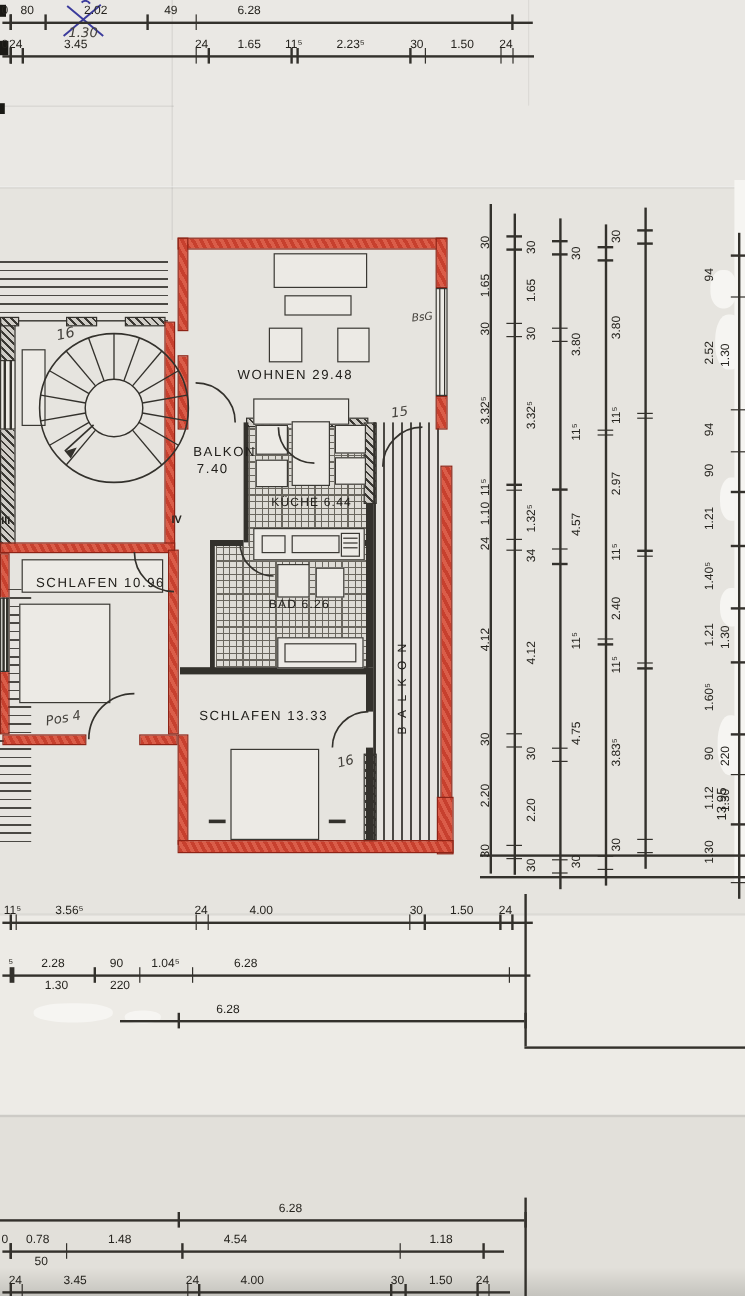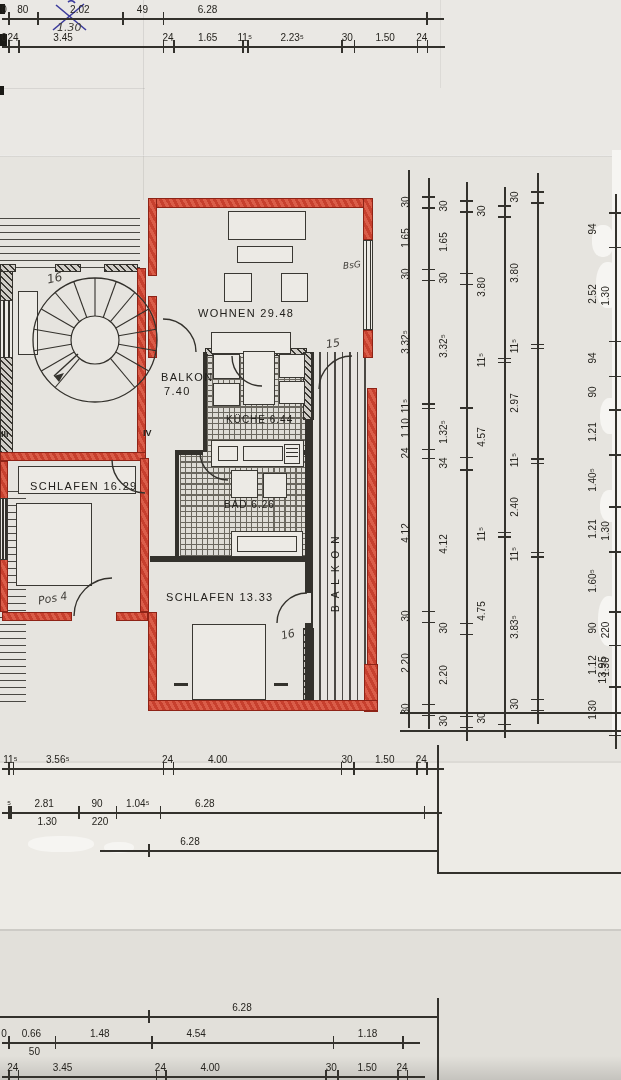--- a/index.html
+++ b/index.html
@@ -176,21 +176,21 @@
     <path d="M11,5 L41,30"></path>
     <path d="M23,2 q4,-3 7,1"></path>
   </g>
 </svg>
 
 <div class="roomlabel" style="left:198px;top:307px">WOHNEN 29.48</div>
 <div class="roomlabel" style="left:161px;top:371px">BALKON</div>
 <div class="roomlabel" style="left:164px;top:385px">7.40</div>
 <div class="roomlabel small" style="left:226px;top:414px">KÜCHE 6.44</div>
 <div class="roomlabel small" style="left:224px;top:499px">BAD 6.26</div>
-<div class="roomlabel" style="left:30px;top:480px">SCHLAFEN 16.29</div>
+<div class="roomlabel" style="left:30px;top:480px">SCHLAFEN 10.96</div>
 <div class="roomlabel" style="left:166px;top:591px">SCHLAFEN 13.33</div>
 <div class="roomlabel small vtext" style="left:330px;top:612px;letter-spacing:7px">BALKON</div>
 
 <div class="hw" style="left:57px;top:21px;font-size:11px">1.30</div>
 <div class="hw" style="left:47px;top:271px;font-size:12px;transform:rotate(-12deg)">16</div>
 <div class="hw" style="left:281px;top:628px;font-size:11px;transform:rotate(-14deg)">16</div>
 <div class="hw" style="left:326px;top:337px;font-size:11px;transform:rotate(-8deg)">15</div>
 <div class="hw" style="left:38px;top:592px;font-size:11px;transform:rotate(-10deg)">Pos 4</div>
 <div class="hw" style="left:343px;top:260px;font-size:9px;transform:rotate(-6deg)">BsG</div>
 <div class="dim" style="left:1px;top:429px;font-weight:bold;font-size:9px">III</div>
@@ -359,35 +359,35 @@
     <div class="dim" style="left: 384.74px; top: 765px; transform: translate(-50%, -100%);">1.50</div>
     <div class="dim" style="left: 421.28px; top: 765px; transform: translate(-50%, -100%);">24</div>
     <div class="ln" style="left: 2px; top: 812px; width: 439.59px; height: 1.5px;"></div>
     <div class="ln" style="left: 8px; top: 805.5px; width: 1.5px; height: 13px;"></div>
     <div class="ln" style="left: 10.1px; top: 805.5px; width: 1.5px; height: 13px;"></div>
     <div class="ln" style="left: 78.14px; top: 805.5px; width: 1.5px; height: 13px;"></div>
     <div class="ln" style="left: 115.94px; top: 805.5px; width: 1.5px; height: 13px;"></div>
     <div class="ln" style="left: 159.83px; top: 805.5px; width: 1.5px; height: 13px;"></div>
     <div class="ln" style="left: 423.59px; top: 805.5px; width: 1.5px; height: 13px;"></div>
     <div class="dim" style="left: 9.05px; top: 809px; transform: translate(-50%, -100%);">⁵</div>
-    <div class="dim" style="left: 44.12px; top: 809px; transform: translate(-50%, -100%);">2.81</div>
+    <div class="dim" style="left: 44.12px; top: 809px; transform: translate(-50%, -100%);">2.28</div>
     <div class="dim" style="left: 47.12px; top: 816px; transform: translate(-50%, 0px);">1.30</div>
     <div class="dim" style="left: 97.04px; top: 809px; transform: translate(-50%, -100%);">90</div>
     <div class="dim" style="left: 100.04px; top: 816px; transform: translate(-50%, 0px);">220</div>
     <div class="dim" style="left: 137.885px; top: 809px; transform: translate(-50%, -100%);">1.04⁵</div>
     <div class="dim" style="left: 204.83px; top: 809px; transform: translate(-50%, -100%);">6.28</div>
     <div class="ln" style="left: 2px; top: 1042px; width: 418.4px; height: 1.5px;"></div>
     <div class="ln" style="left: 8px; top: 1035.5px; width: 1.5px; height: 13px;"></div>
     <div class="ln" style="left: 8px; top: 1035.5px; width: 1.5px; height: 13px;"></div>
     <div class="ln" style="left: 54.8px; top: 1035.5px; width: 1.5px; height: 13px;"></div>
     <div class="ln" style="left: 151.2px; top: 1035.5px; width: 1.5px; height: 13px;"></div>
     <div class="ln" style="left: 332.8px; top: 1035.5px; width: 1.5px; height: 13px;"></div>
     <div class="ln" style="left: 402.4px; top: 1035.5px; width: 1.5px; height: 13px;"></div>
     <div class="dim" style="left: 4px; top: 1039px; transform: translate(-50%, -100%);">0</div>
-    <div class="dim" style="left: 31.4px; top: 1039px; transform: translate(-50%, -100%);">0.66</div>
+    <div class="dim" style="left: 31.4px; top: 1039px; transform: translate(-50%, -100%);">0.78</div>
     <div class="dim" style="left: 34.4px; top: 1046px; transform: translate(-50%, 0px);">50</div>
     <div class="dim" style="left: 99.8px; top: 1039px; transform: translate(-50%, -100%);">1.48</div>
     <div class="dim" style="left: 196.2px; top: 1039px; transform: translate(-50%, -100%);">4.54</div>
     <div class="dim" style="left: 367.6px; top: 1039px; transform: translate(-50%, -100%);">1.18</div>
     <div class="ln" style="left: 2px; top: 1076px; width: 422.8px; height: 1.5px;"></div>
     <div class="ln" style="left: 8px; top: 1069.5px; width: 1.5px; height: 13px;"></div>
     <div class="ln" style="left: 17.6px; top: 1069.5px; width: 1.5px; height: 13px;"></div>
     <div class="ln" style="left: 155.6px; top: 1069.5px; width: 1.5px; height: 13px;"></div>
     <div class="ln" style="left: 165.2px; top: 1069.5px; width: 1.5px; height: 13px;"></div>
     <div class="ln" style="left: 325.2px; top: 1069.5px; width: 1.5px; height: 13px;"></div>

